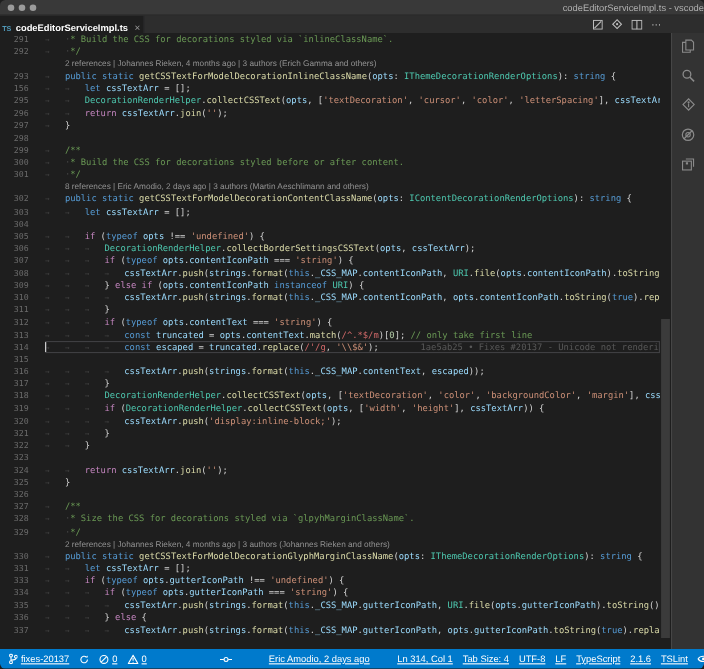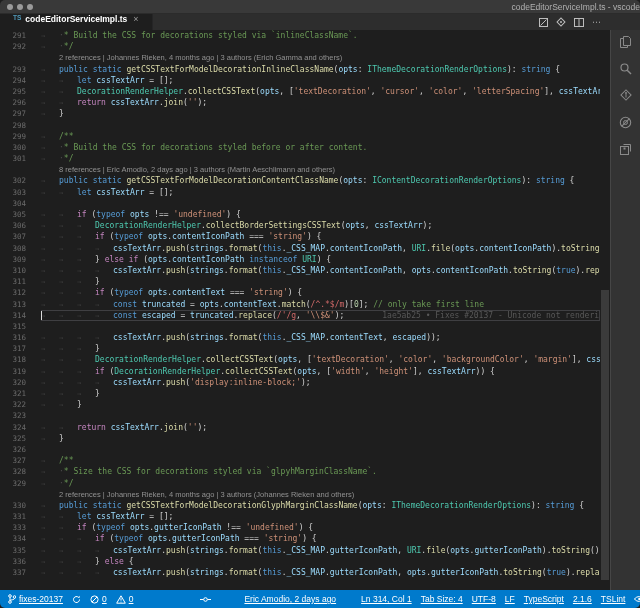--- a/index.html
+++ b/index.html
@@ -7,21 +7,21 @@
   .window { position:relative; width:640px; height:608px; overflow:hidden; background:#1e1e1e; border-radius:5px; }
 
   
   .titlebar { position:relative; height:14px; background:#393939; border-bottom:1px solid #2b2b2b; }
   .lights { position:absolute; left:7px; top:4px; display:flex; gap:4px; }
   .light { width:6px; height:6px; border-radius:50%; background:#9b9b9b; }
   .titletext { text-align:right; font-size:8.5px; line-height:14px; color:#b0b0b0; }
 
   
   .tabbar { height:16px; background:#2d2d2d; display:flex; align-items:stretch; }
-  .tab { background:#1e1e1e; display:flex; align-items:flex-start; padding:0 13px; gap:4px; border-right:1px solid #252526; }
+  .tab { background:#1e1e1e; display:flex; align-items:flex-end; padding:0 2px; gap:4px; border-right:1px solid #252526; }
   .ts-badge { color:#519aba; font-size:6.5px; font-weight:bold; }
   .tab-label { color:#ffffff; font-size:8.5px; font-weight:600; }
   .tab-close { color:#9a9a9a; font-size:9px; margin-left:2px; }
   .tab-actions { margin-left:auto; display:flex; align-items:center; gap:8px; padding-right:38px; }
   .tab-actions svg, .tab-actions span { display:block; }
   .dots { color:#bdbdbd; font-size:9px; letter-spacing:1px; line-height:6px; }
 
   
   .main { display:flex; height:560px; }
   .editor { flex:1; overflow:hidden; font-family:"DejaVu Sans Mono", monospace; font-size:8px; background:#1e1e1e; }
@@ -92,21 +92,21 @@
       <span class="dots">⋯</span>
     </div>
   </div>
 
   <div class="main">
     <div class="editor" id="editor">
         <div class="row"><span class="ln">291</span><span class="ct"><span class="ind">→</span><span class="tk-w">·</span><span class="tk-c">* Build the CSS for decorations styled via `inlineClassName`.</span></span></div>
         <div class="row"><span class="ln">292</span><span class="ct"><span class="ind">→</span><span class="tk-w">·</span><span class="tk-c">*/</span></span></div>
         <div class="row"><span class="ln"></span><span class="ct"><span class="lens" style="padding-left: 18px;">2 references | Johannes Rieken, 4 months ago | 3 authors (Erich Gamma and others)</span></span></div>
         <div class="row"><span class="ln">293</span><span class="ct"><span class="ind">→</span><span class="tk-k">public</span><span class="tk-p"> </span><span class="tk-k">static</span><span class="tk-p"> </span><span class="tk-f">getCSSTextForModelDecorationInlineClassName</span><span class="tk-p">(</span><span class="tk-v">opts</span><span class="tk-p">: </span><span class="tk-t">IThemeDecorationRenderOptions</span><span class="tk-p">): </span><span class="tk-k">string</span><span class="tk-p"> {</span></span></div>
-        <div class="row"><span class="ln">294</span><span class="ct"><span class="ind">→</span><span class="ind">→</span><span class="tk-k">let</span><span class="tk-p"> </span><span class="tk-v">cssTextArr</span><span class="tk-p"> = [];</span></span></div>
+        <div class="row"><span class="ln">156</span><span class="ct"><span class="ind">→</span><span class="ind">→</span><span class="tk-k">let</span><span class="tk-p"> </span><span class="tk-v">cssTextArr</span><span class="tk-p"> = [];</span></span></div>
         <div class="row"><span class="ln">295</span><span class="ct"><span class="ind">→</span><span class="ind">→</span><span class="tk-t">DecorationRenderHelper</span><span class="tk-p">.</span><span class="tk-f">collectCSSText</span><span class="tk-p">(</span><span class="tk-v">opts</span><span class="tk-p">, [</span><span class="tk-s">'textDecoration'</span><span class="tk-p">, </span><span class="tk-s">'cursor'</span><span class="tk-p">, </span><span class="tk-s">'color'</span><span class="tk-p">, </span><span class="tk-s">'letterSpacing'</span><span class="tk-p">], </span><span class="tk-v">cssTextArr</span></span></div>
         <div class="row"><span class="ln">296</span><span class="ct"><span class="ind">→</span><span class="ind">→</span><span class="tk-x">return</span><span class="tk-p"> </span><span class="tk-v">cssTextArr</span><span class="tk-p">.</span><span class="tk-f">join</span><span class="tk-p">(</span><span class="tk-s">''</span><span class="tk-p">);</span></span></div>
         <div class="row"><span class="ln">297</span><span class="ct"><span class="ind">→</span><span class="tk-p">}</span></span></div>
         <div class="row"><span class="ln">298</span><span class="ct"></span></div>
         <div class="row"><span class="ln">299</span><span class="ct"><span class="ind">→</span><span class="tk-c">/**</span></span></div>
         <div class="row"><span class="ln">300</span><span class="ct"><span class="ind">→</span><span class="tk-w">·</span><span class="tk-c">* Build the CSS for decorations styled before or after content.</span></span></div>
         <div class="row"><span class="ln">301</span><span class="ct"><span class="ind">→</span><span class="tk-w">·</span><span class="tk-c">*/</span></span></div>
         <div class="row"><span class="ln"></span><span class="ct"><span class="lens" style="padding-left: 18px;">8 references | Eric Amodio, 2 days ago | 3 authors (Martin Aeschlimann and others)</span></span></div>
         <div class="row"><span class="ln">302</span><span class="ct"><span class="ind">→</span><span class="tk-k">public</span><span class="tk-p"> </span><span class="tk-k">static</span><span class="tk-p"> </span><span class="tk-f">getCSSTextForModelDecorationContentClassName</span><span class="tk-p">(</span><span class="tk-v">opts</span><span class="tk-p">: </span><span class="tk-t">IContentDecorationRenderOptions</span><span class="tk-p">): </span><span class="tk-k">string</span><span class="tk-p"> {</span></span></div>
         <div class="row"><span class="ln">303</span><span class="ct"><span class="ind">→</span><span class="ind">→</span><span class="tk-k">let</span><span class="tk-p"> </span><span class="tk-v">cssTextArr</span><span class="tk-p"> = [];</span></span></div>

